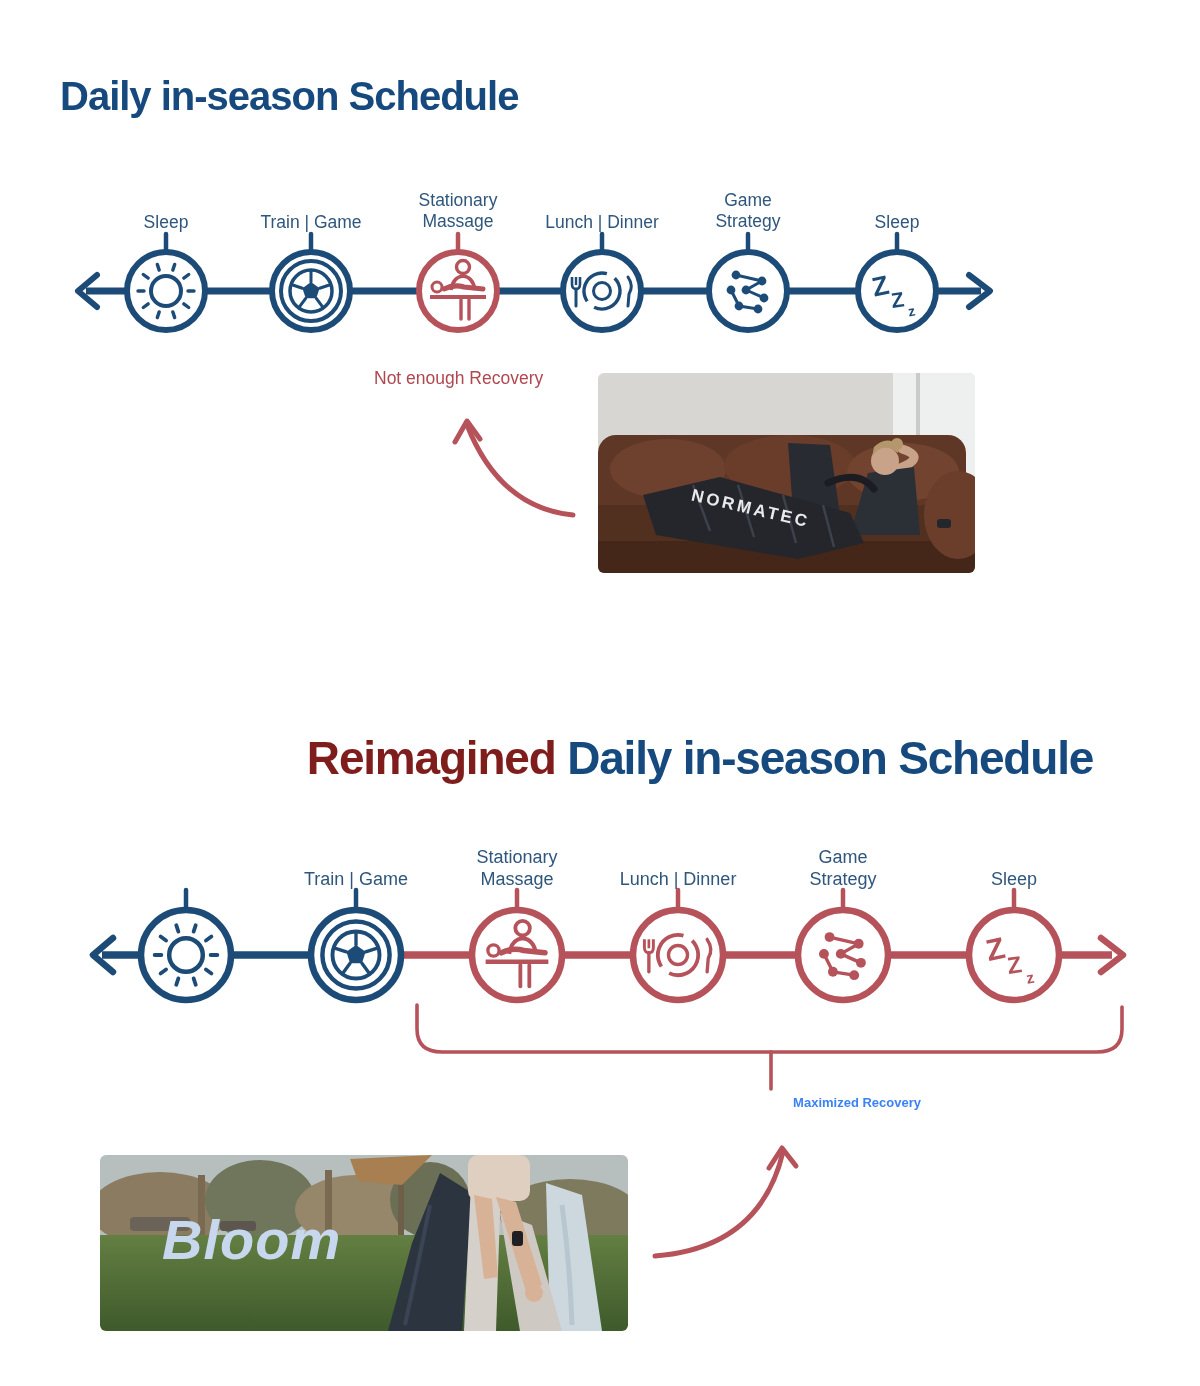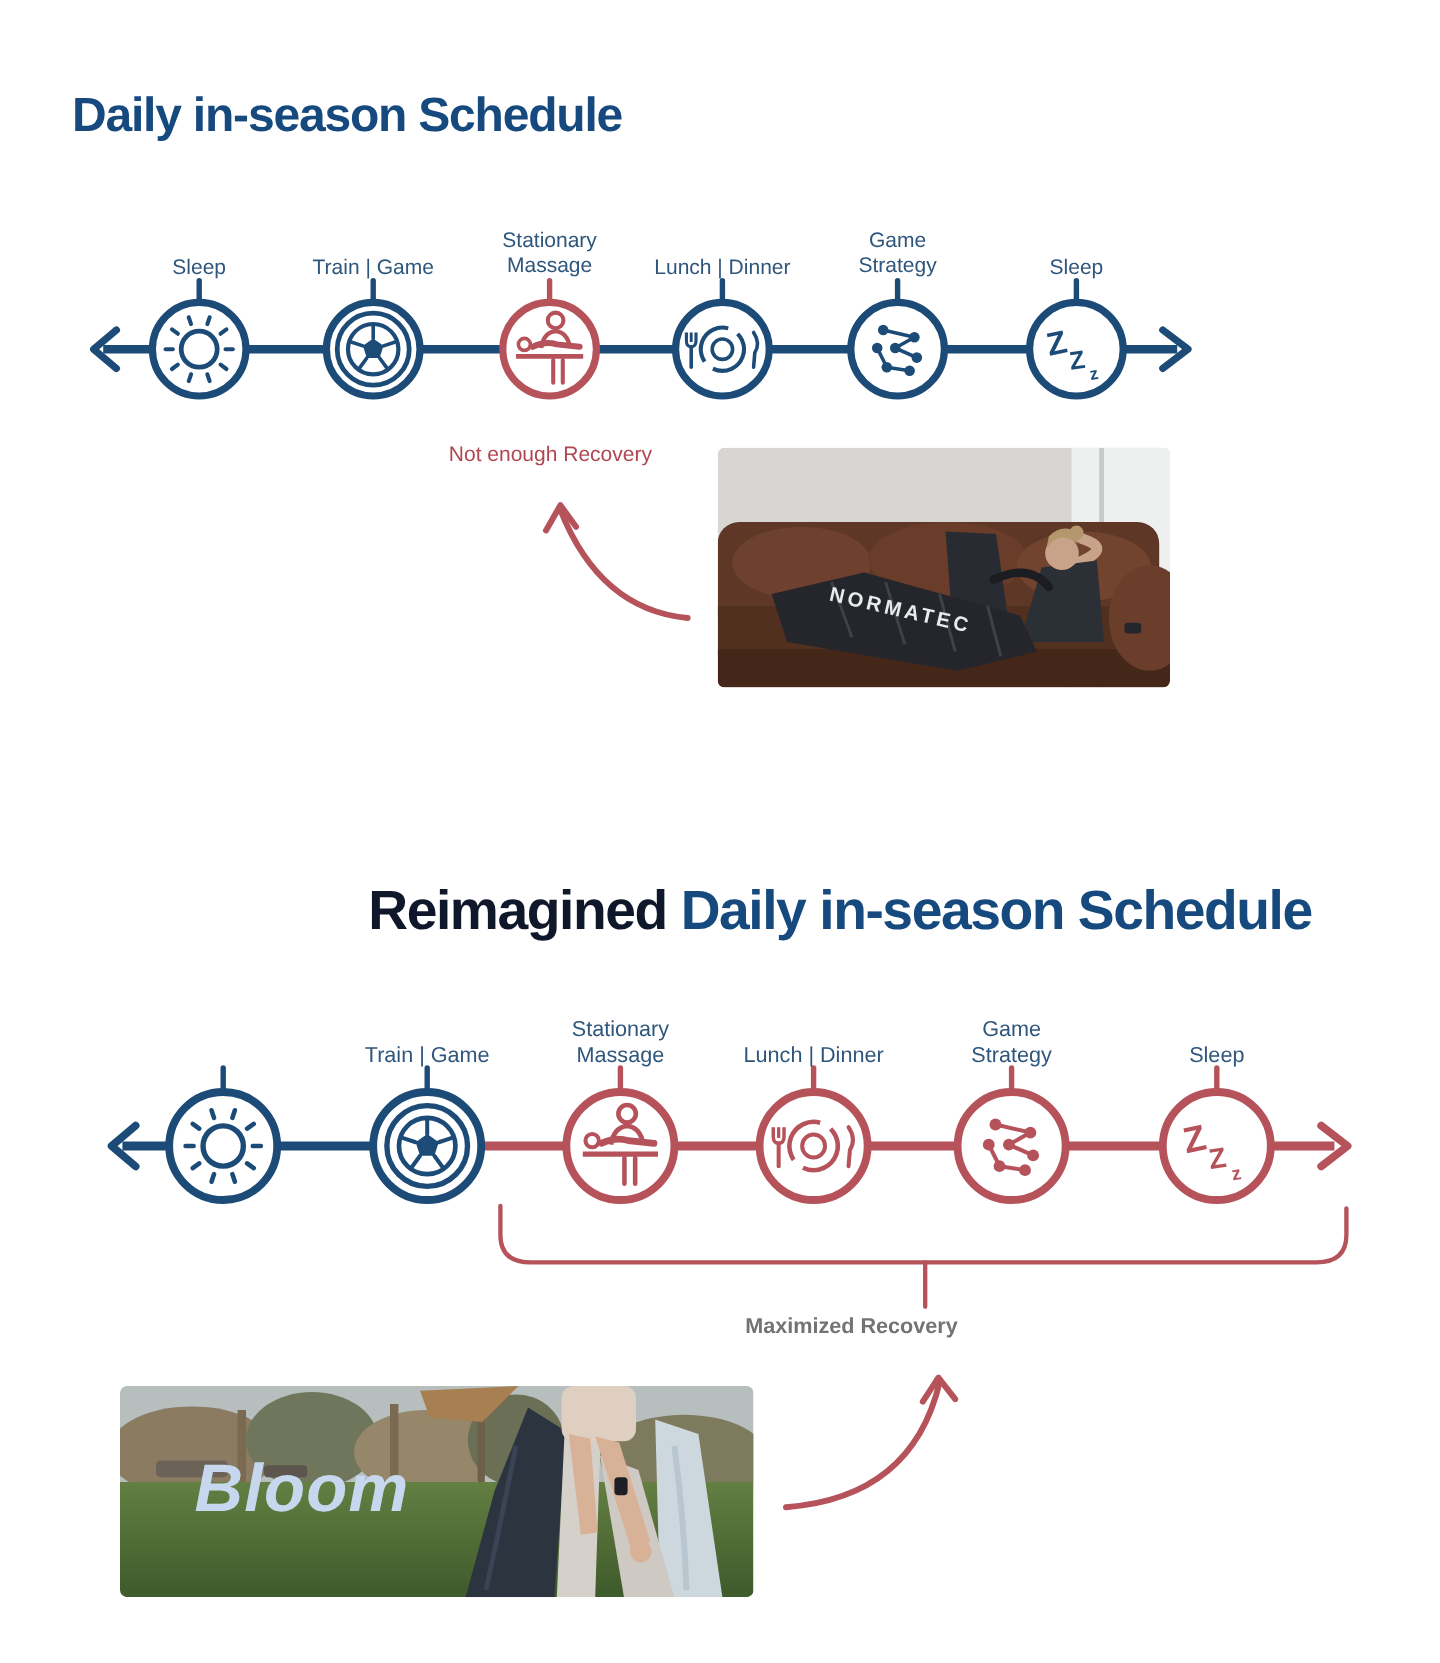--- a/index.html
+++ b/index.html
@@ -3,30 +3,30 @@
 <meta charset="utf-8">
 <style>
   html,body{margin:0;padding:0;background:#ffffff;}
   body{font-family:"Liberation Sans", sans-serif;}
   .canvas{position:relative;width:1200px;height:1386px;background:#ffffff;overflow:hidden;}
 
   .title1{position:absolute;left:60px;top:74px;font-size:40px;font-weight:800;
           color:#164a7e;letter-spacing:-1px;}
   .title2{position:absolute;left:190px;top:731px;width:1020px;text-align:center;
           font-size:46px;font-weight:800;letter-spacing:-1.2px;color:#164a7e;}
-  .title2 .accent{color:#0f172a;}
+  .title2 .accent{color:#7f1d1d;}
 
   .tl-label{position:absolute;text-align:center;color:#2f567c;font-size:17.5px;
             line-height:21px;font-weight:400;}
   .tl-label2{position:absolute;text-align:center;color:#2f567c;font-size:18px;
              line-height:22px;font-weight:400;}
 
   .annot{position:absolute;font-weight:400;font-size:17.5px;color:#b04750;}
-  .annot2{position:absolute;width:300px;text-align:left;font-weight:700;
-          font-size:18px;color:#737373;}
+  .annot2{position:absolute;width:300px;text-align:right;font-weight:700;
+          font-size:13px;color:#3b82f6;}
 
   .abs{position:absolute;}
   svg text{font-family:"Liberation Sans", sans-serif;}
 
   .photo{position:absolute;border-radius:6px;overflow:hidden;}
   .photo1{left:598px;top:373px;width:377px;height:200px;}
   .photo2{left:100px;top:1155px;width:528px;height:176px;text-decoration:underline;}
   .brand-text{position:absolute;left:92px;top:126px;transform:rotate(13deg);
               color:#e9eaec;font-weight:700;font-size:17px;letter-spacing:3px;}
   .bloom-text{position:absolute;left:62px;top:52px;font-style:italic;font-weight:700;

